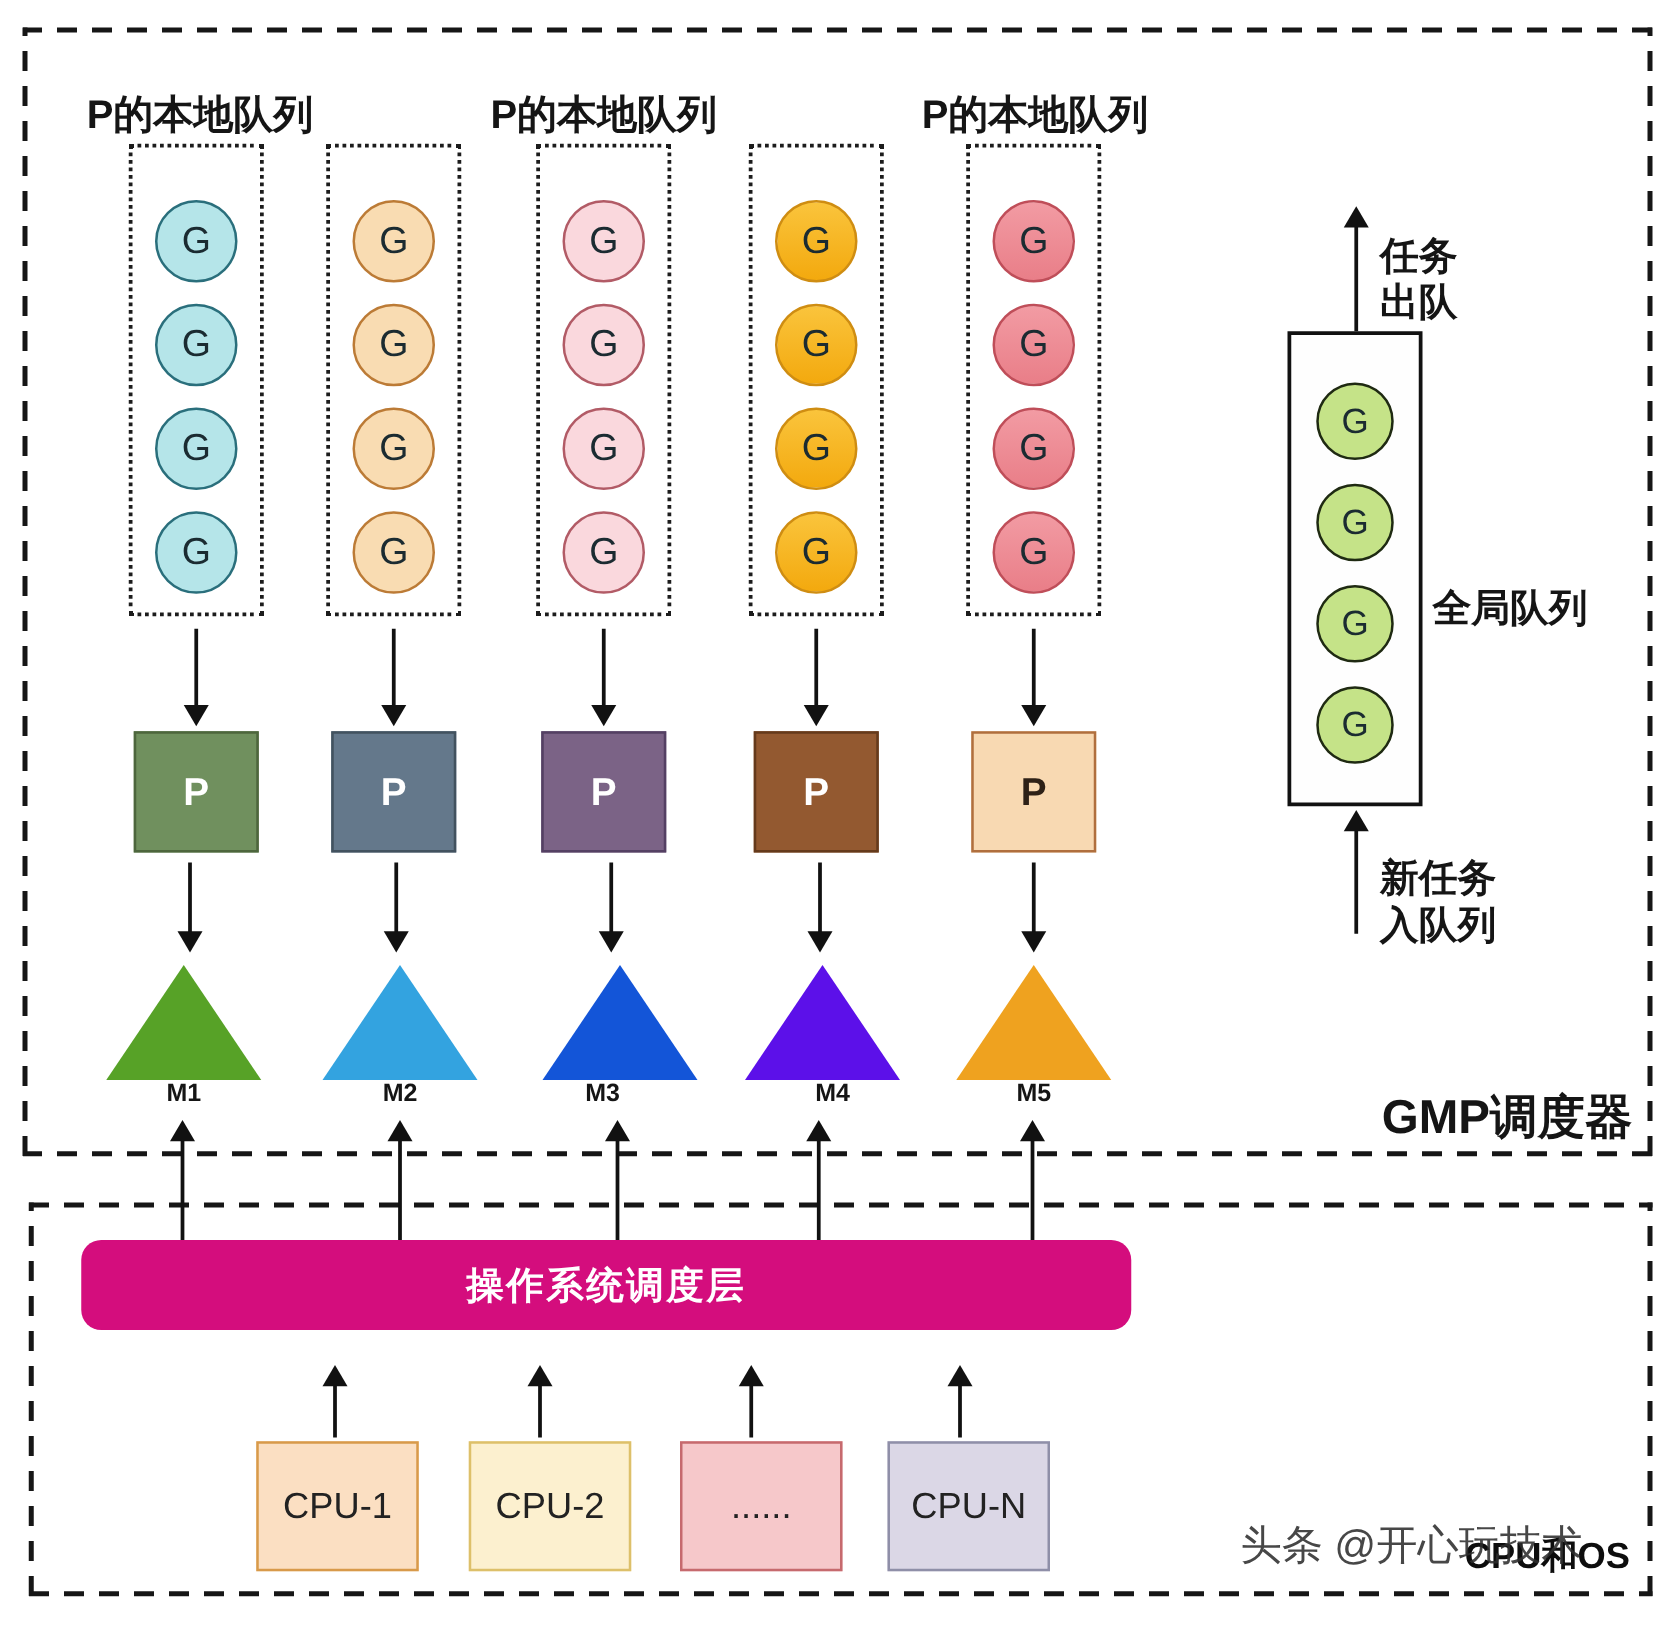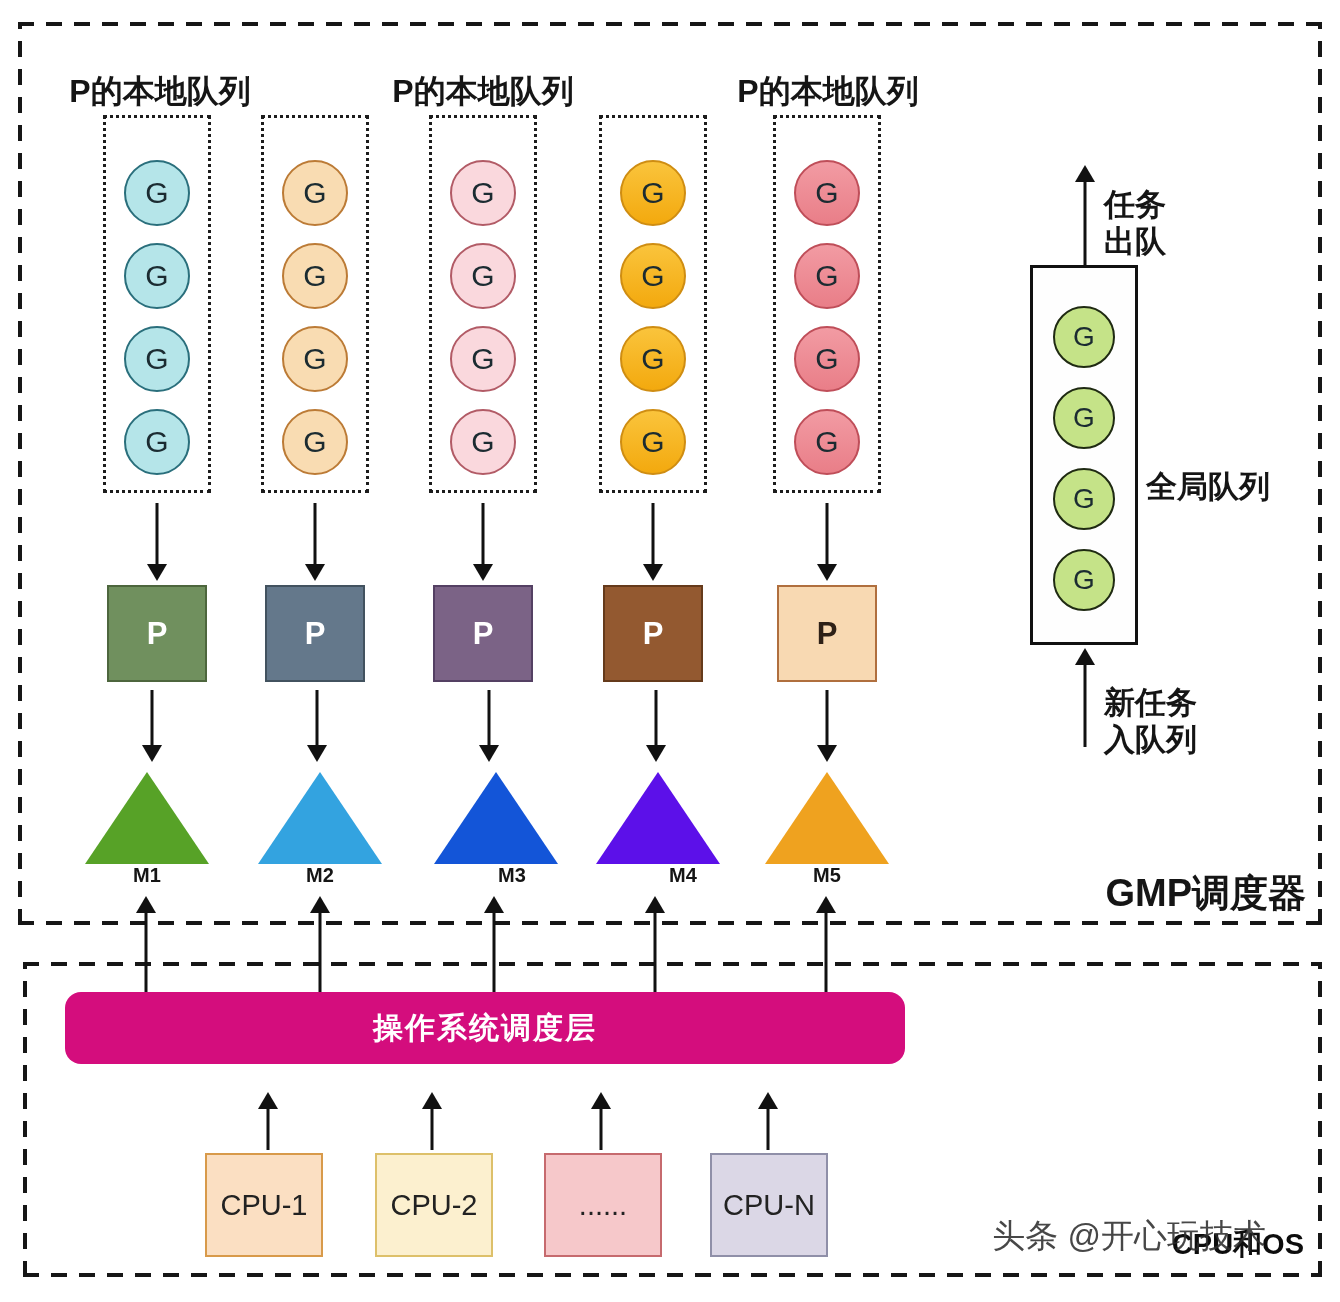--- a/index.html
+++ b/index.html
@@ -64,21 +64,21 @@
   .m4{border-bottom:92px solid #5c10e9;}
   .m5{border-bottom:92px solid #efa21f;}
   .mlabel{position:absolute;top:864px;transform:translateX(-50%);
     font-size:20px;font-weight:700;z-index:3;}
 
   .osbar{position:absolute;left:65px;top:992px;width:840px;height:72px;
     background:#d40d7d;border-radius:16px;z-index:2;
     display:flex;align-items:center;justify-content:center;}
   .osbar span{color:#fff;font-size:30px;font-weight:700;letter-spacing:2px;}
 
-  .cpubox{position:absolute;top:1153px;width:118px;height:104px;box-sizing:border-box;z-index:2;
+  .cpubox{position:absolute;top:1153px;width:130px;height:104px;box-sizing:border-box;z-index:2;
     display:flex;align-items:center;justify-content:center;font-size:29px;color:#222;}
   .cpu1{background:#fbdfc2;border:2px solid #d89a4a;}
   .cpu2{background:#fcf0cf;border:2px solid #ddc06a;}
   .cpu3{background:#f6c8ca;border:2px solid #c66a6e;}
   .cpu4{background:#dbd7e6;border:2px solid #8f8fa8;}
 
   .gq{position:absolute;left:1030px;top:265px;width:108px;height:380px;
     border:3px solid #111;box-sizing:border-box;background:#fefefe;z-index:2;
     display:flex;flex-direction:column;align-items:center;padding-top:38px;gap:19px;}
   .gq .circle{width:62px;height:62px;font-size:28px;}
@@ -231,22 +231,22 @@
       <div class="head"></div>
     </div>
 
   <div class="tri m1" style="left:85px"></div>
   <div class="tri m2" style="left:258px"></div>
   <div class="tri m3" style="left:434px"></div>
   <div class="tri m4" style="left:596px"></div>
   <div class="tri m5" style="left:765px"></div>
   <div class="mlabel" style="left:147px">M1</div>
   <div class="mlabel" style="left:320px">M2</div>
-  <div class="mlabel" style="left:512px">M3</div>
-  <div class="mlabel" style="left:683px">M4</div>
+  <div class="mlabel" style="left:482px">M3</div>
+  <div class="mlabel" style="left:666px">M4</div>
   <div class="mlabel" style="left:827px">M5</div>
 
   <div class="gq">
     <div class="circle cg">
         <span>G</span>
       </div>
     <div class="circle cg">
         <span>G</span>
       </div>
     <div class="circle cg">

